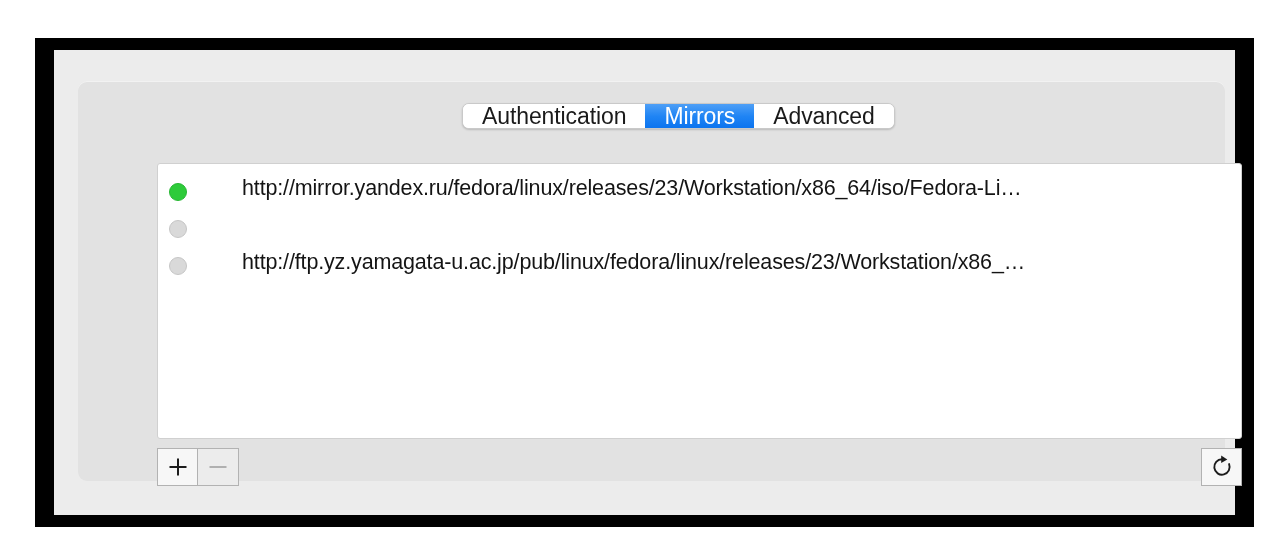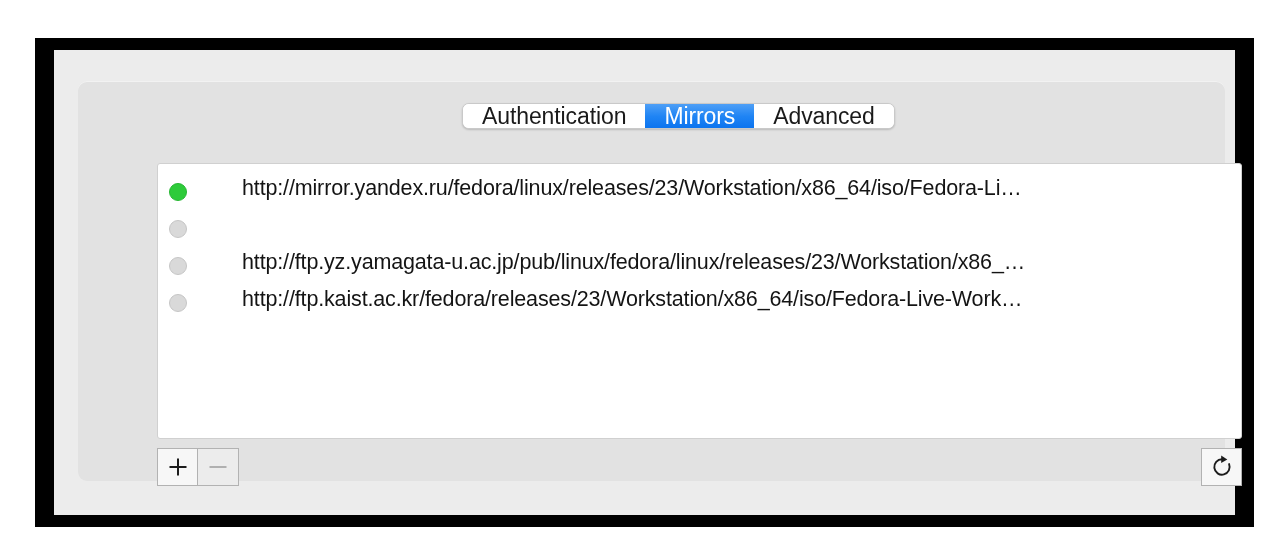--- a/index.html
+++ b/index.html
@@ -213,24 +213,20 @@
           </div>
 
 
 
           <div class="list-row">
             <span class="status-dot"></span>
             <span class="row-url">http://ftp.yz.yamagata-u.ac.jp/pub/linux/fedora/linux/releases/23/Workstation/x86_…</span>
           </div>
 
 
-          <div class="list-row">
-            <span class="status-dot"></span>
-            <span class="row-url">http://ftp.kaist.ac.kr/fedora/releases/23/Workstation/x86_64/iso/Fedora-Live-Work…</span>
-          </div>
 
         </div>
 
         <div class="toolbar">
 
           <div class="seg-group">
             <div class="seg-btn">
               <span>
                 <svg width="22" height="22" viewBox="0 0 22 22" aria-hidden="true">
                   <path d="M11 2.5 V19.5 M2.5 11 H19.5" stroke="#1c1c1c" stroke-width="2" fill="none"></path>

